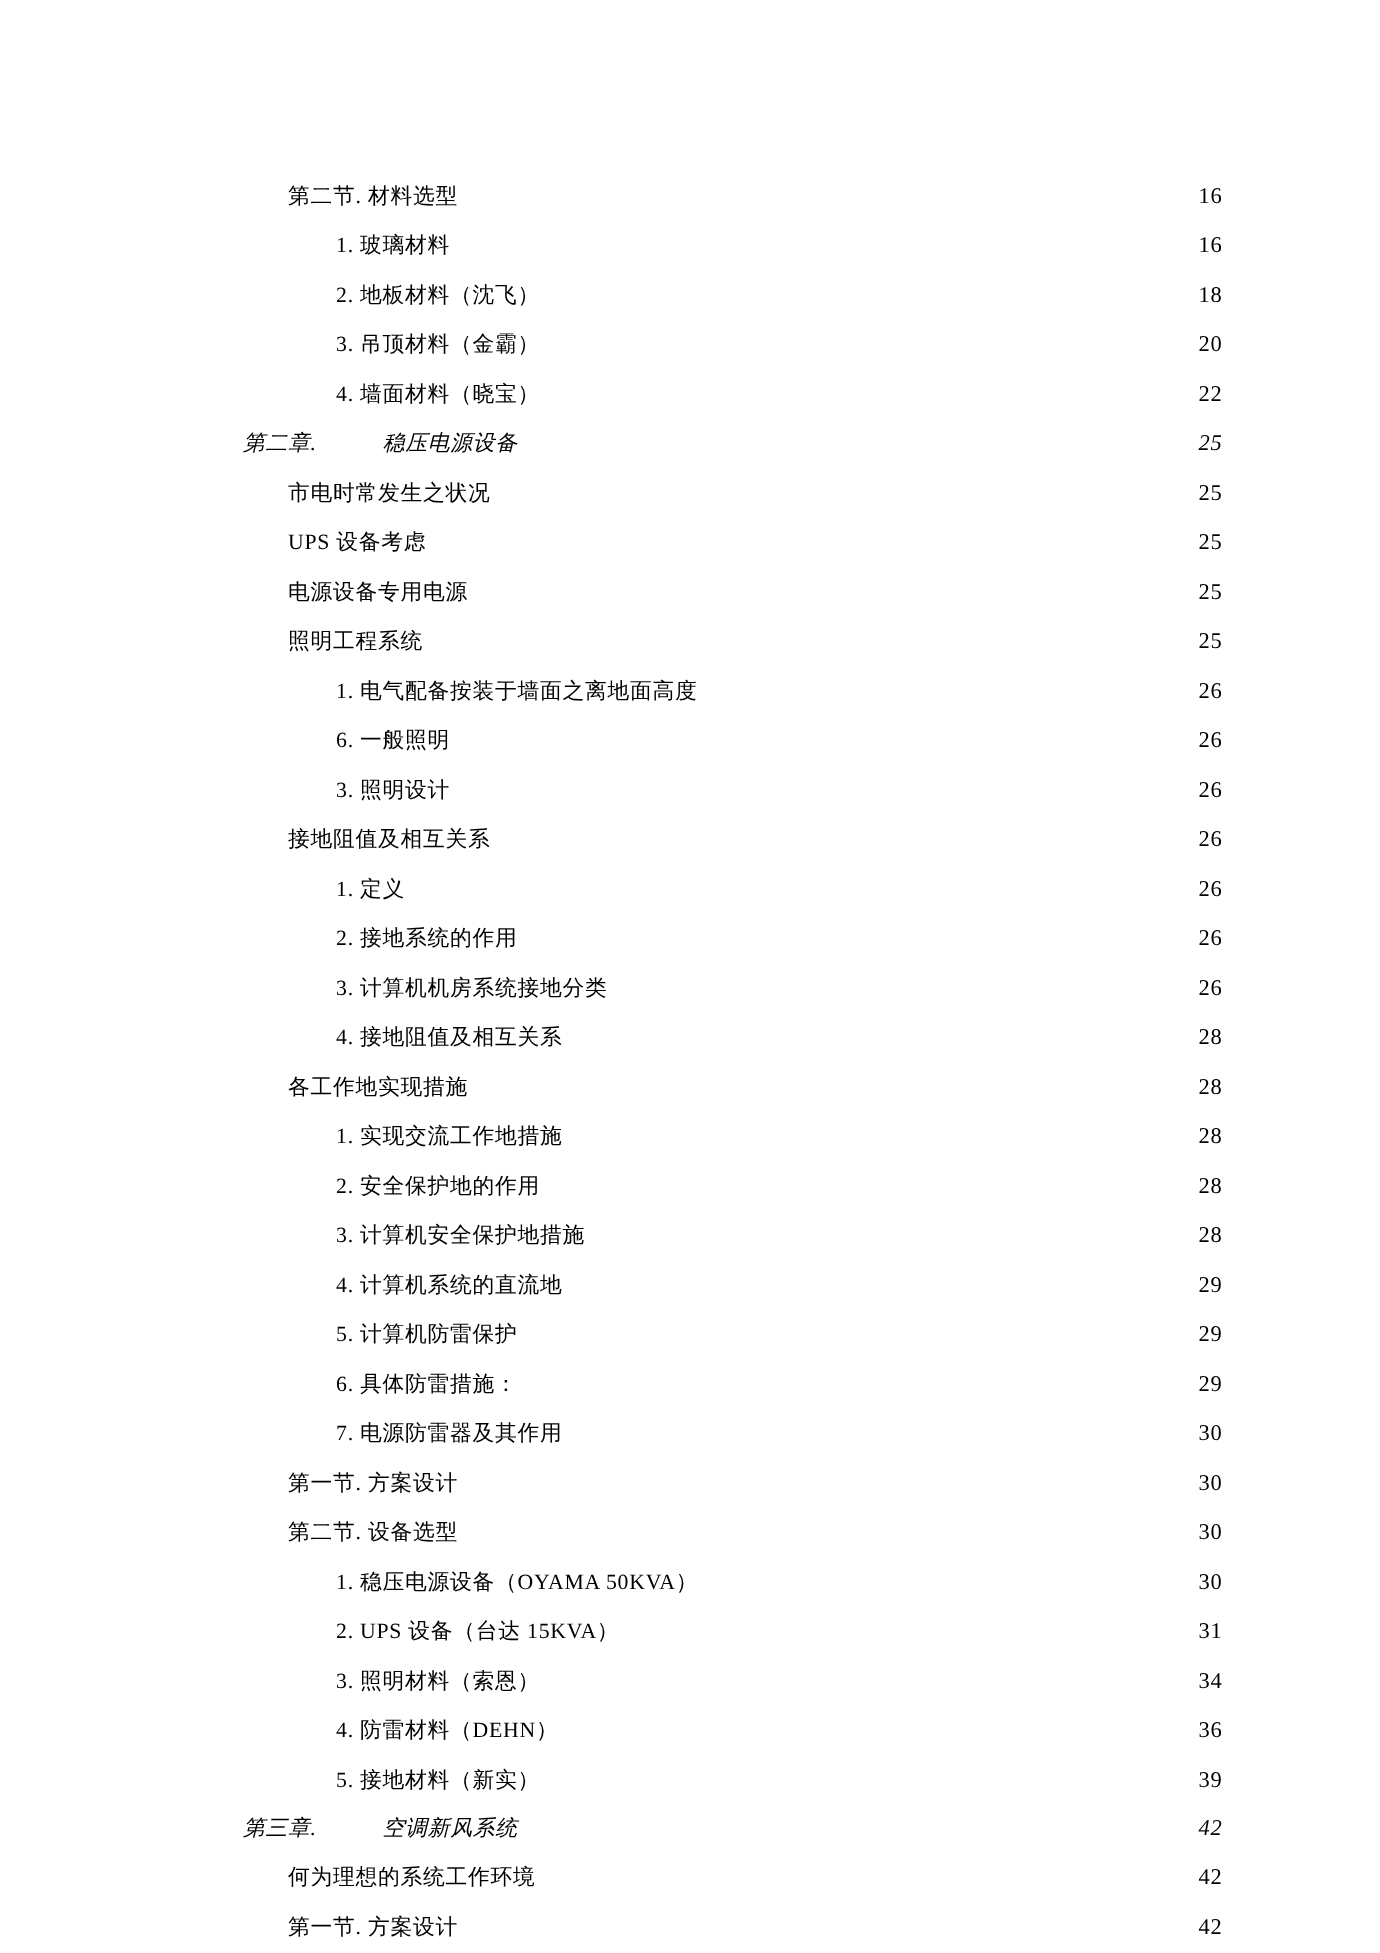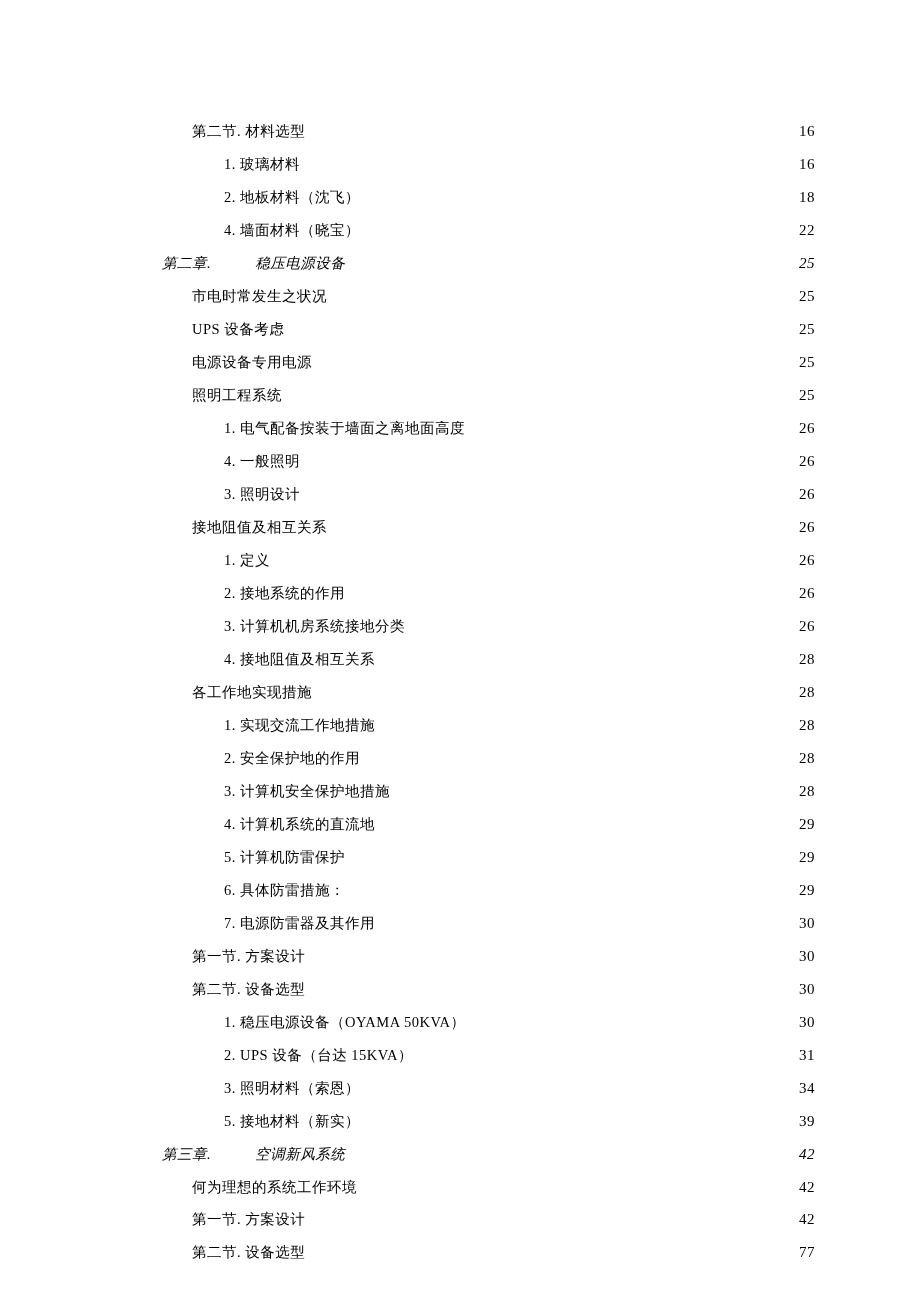--- a/index.html
+++ b/index.html
@@ -69,20 +69,25 @@
         <span class="toc-label">1. 玻璃材料</span>
         <span class="toc-leader"></span>
         <span class="toc-page">16</span>
       </div>
       <div class="toc-entry indent-3">
         <span class="toc-label">2. 地板材料（沈飞）</span>
         <span class="toc-leader"></span>
         <span class="toc-page">18</span>
       </div>
       <div class="toc-entry indent-3">
+        <span class="toc-label">3. 吊顶材料（金霸）</span>
+        <span class="toc-leader"></span>
+        <span class="toc-page">20</span>
+      </div>
+      <div class="toc-entry indent-3">
         <span class="toc-label">4. 墙面材料（晓宝）</span>
         <span class="toc-leader"></span>
         <span class="toc-page">22</span>
       </div>
       <div class="toc-entry indent-1">
         <span class="toc-label">第二章.</span>
         <span class="chapter-gap"></span>
         <span class="toc-label">稳压电源设备</span>
         <span class="toc-leader"></span>
         <span class="toc-page">25</span>
@@ -106,21 +111,21 @@
         <span class="toc-label">照明工程系统</span>
         <span class="toc-leader"></span>
         <span class="toc-page">25</span>
       </div>
       <div class="toc-entry indent-3">
         <span class="toc-label">1. 电气配备按装于墙面之离地面高度</span>
         <span class="toc-leader"></span>
         <span class="toc-page">26</span>
       </div>
       <div class="toc-entry indent-3">
-        <span class="toc-label">4. 一般照明</span>
+        <span class="toc-label">6. 一般照明</span>
         <span class="toc-leader"></span>
         <span class="toc-page">26</span>
       </div>
       <div class="toc-entry indent-3">
         <span class="toc-label">3. 照明设计</span>
         <span class="toc-leader"></span>
         <span class="toc-page">26</span>
       </div>
       <div class="toc-entry indent-2">
         <span class="toc-label">接地阻值及相互关系</span>
@@ -204,20 +209,25 @@
       </div>
       <div class="toc-entry indent-3">
         <span class="toc-label">2. UPS 设备（台达 15KVA）</span>
         <span class="toc-leader"></span>
         <span class="toc-page">31</span>
       </div>
       <div class="toc-entry indent-3">
         <span class="toc-label">3. 照明材料（索恩）</span>
         <span class="toc-leader"></span>
         <span class="toc-page">34</span>
+      </div>
+      <div class="toc-entry indent-3">
+        <span class="toc-label">4. 防雷材料（DEHN）</span>
+        <span class="toc-leader"></span>
+        <span class="toc-page">36</span>
       </div>
       <div class="toc-entry indent-3">
         <span class="toc-label">5. 接地材料（新实）</span>
         <span class="toc-leader"></span>
         <span class="toc-page">39</span>
       </div>
       <div class="toc-entry indent-1">
         <span class="toc-label">第三章.</span>
         <span class="chapter-gap"></span>
         <span class="toc-label">空调新风系统</span>

